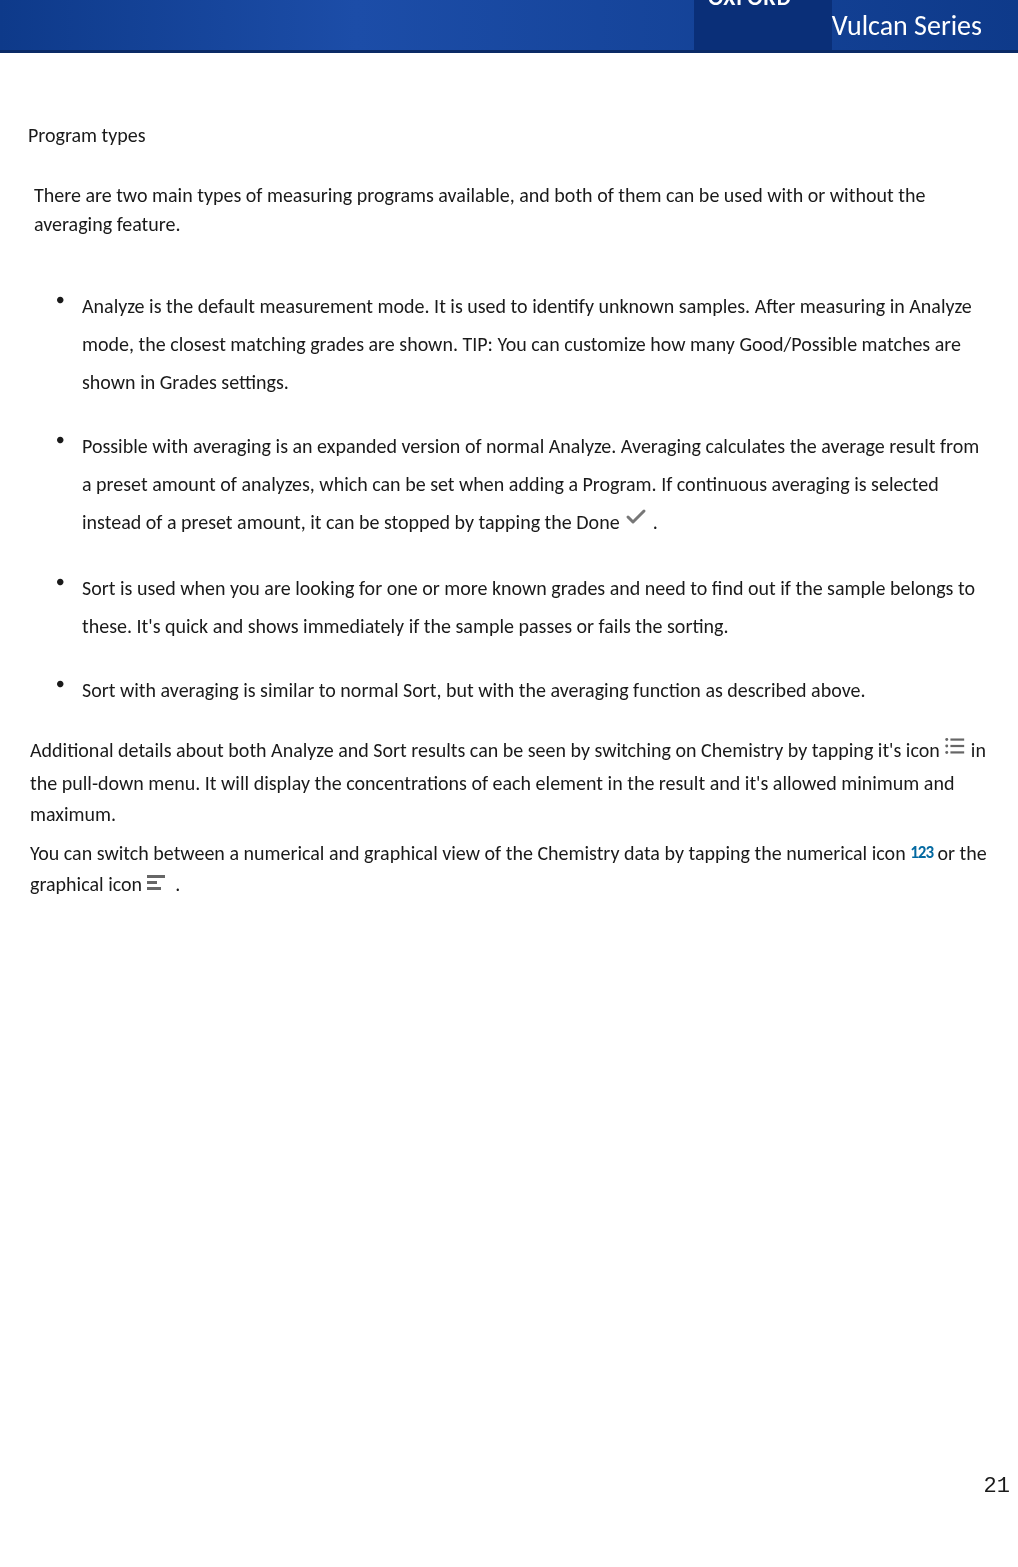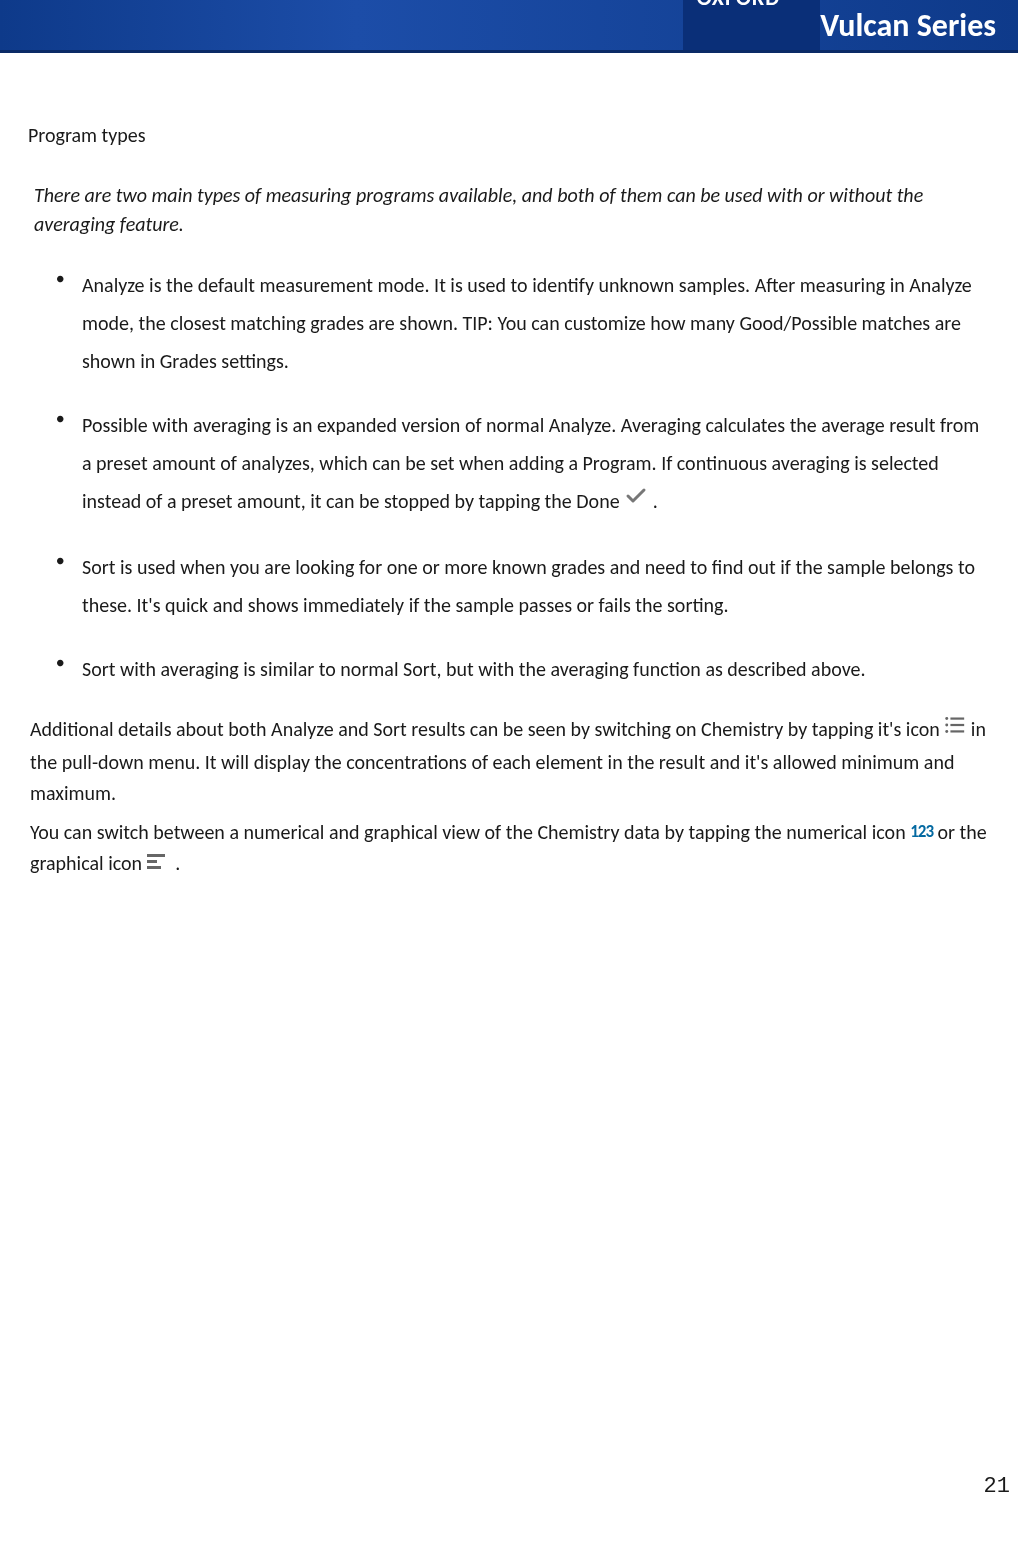--- a/index.html
+++ b/index.html
@@ -34,37 +34,36 @@
     letter-spacing: 1px;
   }
   .logo-sub {
     font-size: 11px;
     letter-spacing: 4px;
     font-weight: 400;
     margin-top: 44px;
   }
   .header-title {
     color: #fff;
-    font-size: 32px;
-    font-weight: 700;
-    padding-right: 22px;
+    font-size: 28px;
+    font-weight: 400;
+    padding-right: 36px;
   }
   .page {
     padding: 50px 28px 20px 28px;
     font-size: 20px;
     line-height: 1.42;
   }
   h1 {
     font-size: 20px;
     font-weight: 400;
     margin: 18px 0 32px 0;
   }
   .intro {
-    margin: 0 0 28px 6px;
-    font-style: italic;
+    margin: 0 0 49px 6px;
   }
   ul.types {
     list-style: none;
     padding: 0 0 0 28px;
     margin: 0;
   }
   ul.types > li {
     position: relative;
     padding-left: 26px;
     margin-bottom: 26px;

